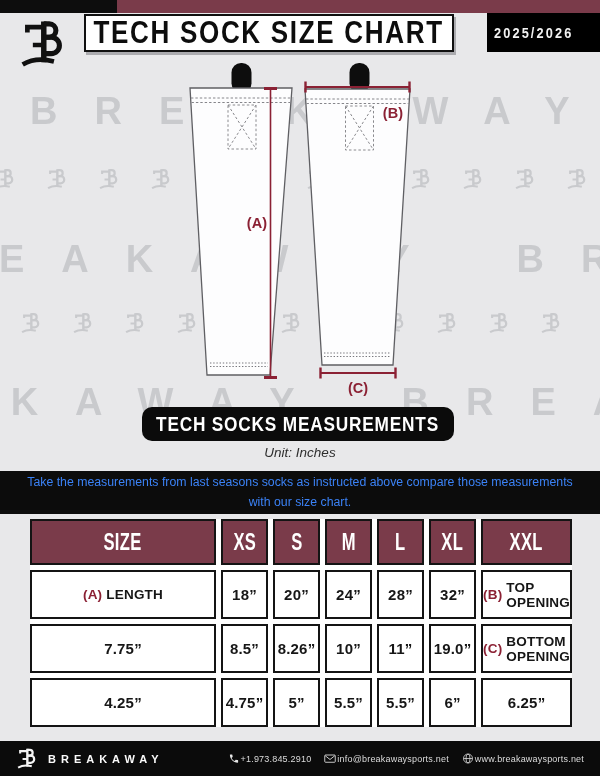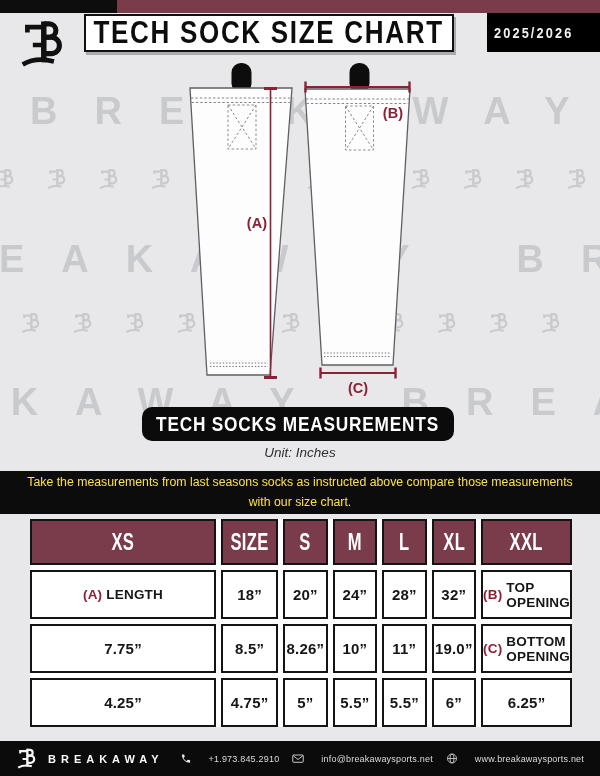--- a/index.html
+++ b/index.html
@@ -41,42 +41,42 @@
     display:flex;align-items:center;justify-content:center;z-index:3;
   }
   .banner-text{font-size:21px;letter-spacing:1px;transform:scaleX(.82);color:#ffffff;}
   .unit{position:absolute;left:0;top:445px;width:600px;text-align:center;font-style:italic;
     font-size:13.5px;color:#2e2e2e;z-index:3;}
   
   .instruction{
     position:absolute;left:0;top:471px;width:600px;height:43px;background:#0c0c0c;
     display:flex;align-items:center;justify-content:center;z-index:4;
   }
-  .instruction p{margin:1px;width:560px;text-align:center;font-size:12.3px;line-height:1.55;color:#fde047;}
+  .instruction p{margin:1px;width:560px;text-align:center;font-size:12.3px;line-height:1.55;color:#3b82f6;}
   
   .size-table{
     position:absolute;left:30px;top:519px;width:542px;background:#ffffff;z-index:3;
     display:grid;grid-template-columns:186px repeat(6,1fr);grid-template-rows:46px 49px 49px 49px;gap:5px;
   }
   .cell{box-sizing:border-box;border:2.5px solid #141414;display:flex;align-items:center;justify-content:center;}
   .th{background:#7a3b4a;color:#ffffff;}
   .th .cond{font-size:23px;letter-spacing:.5px;transform:scaleX(.72);}
   .td{background:#ffffff;color:#161616;font-weight:bold;font-size:15px;letter-spacing:.2px;}
   .label-cell{font-size:13.5px;gap:4px;}
   .pfx{color:#8b2134;}
   
   .footer{
     position:absolute;left:0;top:741px;width:600px;height:35px;background:#0b0b0b;z-index:5;
     display:flex;align-items:center;padding:0 16px;box-sizing:border-box;
   }
   .brand{display:flex;align-items:center;gap:10px;color:#f4f4f4;}
   .brand svg{width:22px;height:26px;}
   .brand-text{font-size:11px;font-weight:bold;letter-spacing:5px;color:#fafafa;}
   .contacts{margin-left:auto;display:flex;align-items:center;gap:13px;}
-  .contact{display:flex;align-items:center;gap:17px;color:#dcdcdc;font-size:9px;letter-spacing:.2px;}
+  .contact{display:flex;align-items:center;gap:1px;color:#dcdcdc;font-size:9px;letter-spacing:.2px;}
   .contact svg{width:12px;height:11px;flex:0 0 auto;}
   .hidden-defs{position:absolute;width:0;height:0;overflow:hidden;}
 </style>
 </head>
 <body>
 
 <svg class="hidden-defs" aria-hidden="true">
   <defs>
     <symbol id="bmono" viewBox="0 0 64 76">
       <g fill="none" stroke="currentColor">
@@ -247,24 +247,24 @@
     <span class="cond banner-text">TECH SOCKS MEASUREMENTS</span>
   </div>
   <div class="unit">Unit: Inches</div>
 
   <div class="instruction">
     <p>Take the measurements from last seasons socks as instructed above compare those measurements  with our size chart.</p>
   </div>
 
   <div class="size-table">
     <div class="cell th">
+        <span class="cond">SIZE</span>
+      </div>
+    <div class="cell th">
         <span class="cond">XS</span>
-      </div>
-    <div class="cell th">
-        <span class="cond">SIZE</span>
       </div>
     <div class="cell th">
         <span class="cond">S</span>
       </div>
     <div class="cell th">
         <span class="cond">M</span>
       </div>
     <div class="cell th">
         <span class="cond">L</span>
       </div>

